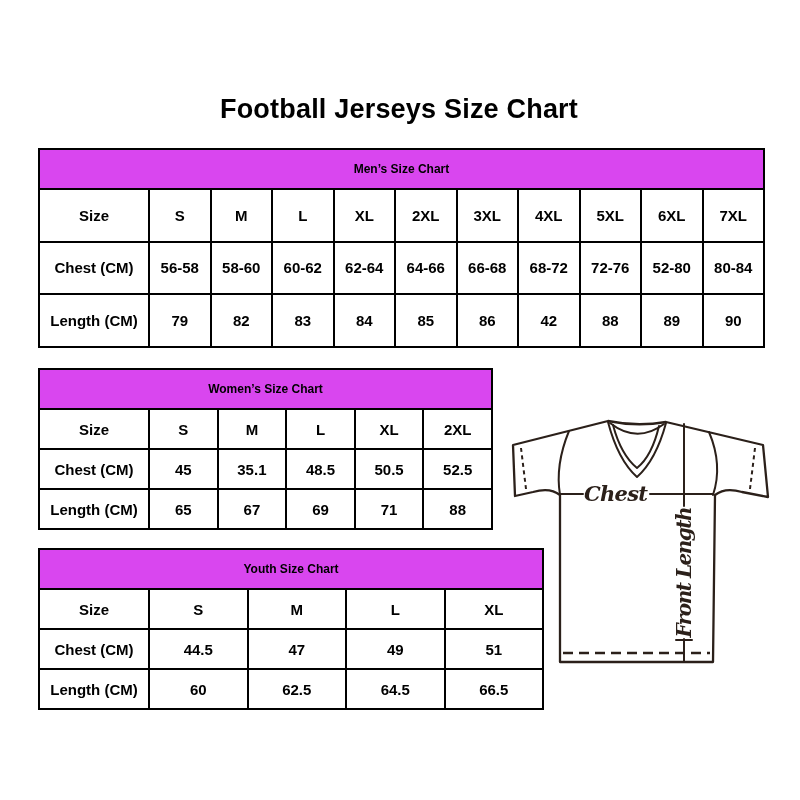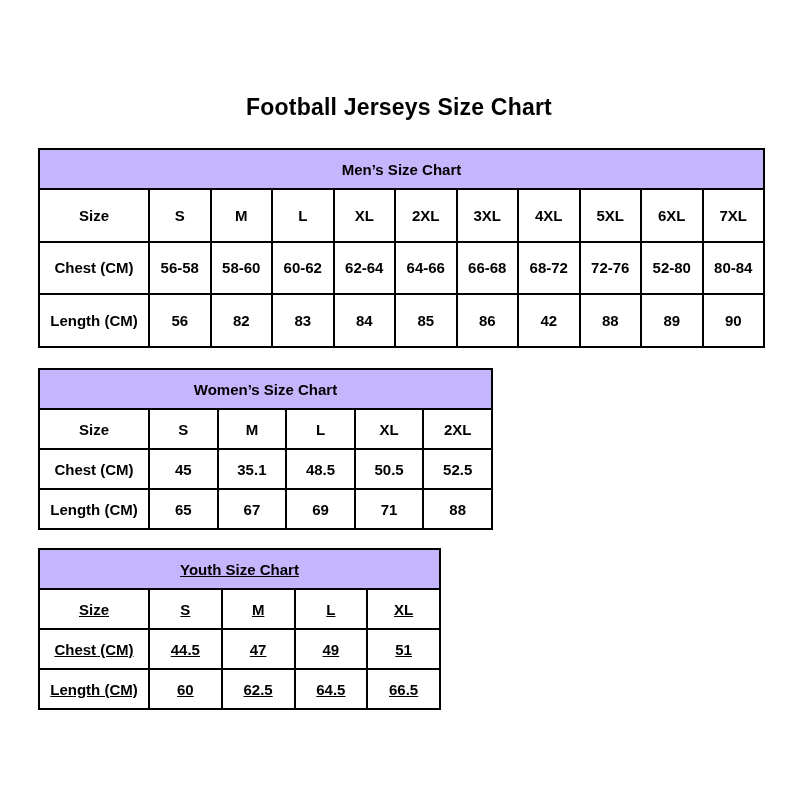--- a/index.html
+++ b/index.html
@@ -2,37 +2,37 @@
 <html><head>
 <meta charset="utf-8">
 <style>
   html,body{margin:0;padding:0;background:#ffffff;}
   .page{
     position:relative;width:800px;height:800px;background:#ffffff;overflow:hidden;
     font-family:"Liberation Sans",sans-serif;color:#000;
   }
   .title{
     position:absolute;left:38px;top:94px;width:722px;margin:0;
-    text-align:center;font-size:23px;font-weight:bold;letter-spacing:0.2px;
+    text-align:center;font-size:27px;font-weight:bold;letter-spacing:0.2px;
   }
   .tblwrap{position:absolute;}
   .tbl-mens{left:38px;top:148px;width:727px;height:200px;}
   .tbl-womens{left:38px;top:368px;width:455px;height:160px;}
-  .tbl-youth{left:38px;top:548px;width:403px;height:160px;text-decoration:underline;}
+  .tbl-youth{left:38px;top:548px;width:506px;height:160px;}
   table{
     border-collapse:collapse;table-layout:fixed;width:100%;height:100%;
   }
   th,td{
     border:2px solid #000;padding:0;margin:0;
     text-align:center;vertical-align:middle;
     font-weight:bold;font-size:15px;line-height:1;
     overflow:hidden;white-space:nowrap;
   }
   tr{height:40px;}
-  th.tbl-title{background:#c4b5fd;font-size:15px;}
+  th.tbl-title{background:#d946ef;font-size:12px;}
   col.c0{width:110px;}
   .jersey{position:absolute;left:505px;top:400px;width:275px;height:270px;margin:0;}
   .jersey svg{display:block;width:100%;height:100%;}
   .jline{fill:none;stroke:#2b201a;stroke-width:2.3;stroke-linejoin:round;stroke-linecap:round;}
   .jthin{fill:none;stroke:#2b201a;stroke-width:2;stroke-linejoin:round;stroke-linecap:round;}
   .jdash{fill:none;stroke:#2b201a;stroke-width:2;stroke-dasharray:4 3.5;}
   .jhemdash{fill:none;stroke:#2b201a;stroke-width:2.4;stroke-dasharray:10 6;}
   .jtext{
     font-family:"DejaVu Serif",serif;font-style:italic;font-weight:bold;
     fill:#2b201a;
@@ -87,21 +87,21 @@
             <td>62-64</td>
             <td>64-66</td>
             <td>66-68</td>
             <td>68-72</td>
             <td>72-76</td>
             <td>52-80</td>
             <td>80-84</td>
           </tr>
           <tr>
             <td>Length (CM)</td>
-            <td>56</td>
+            <td>79</td>
             <td>82</td>
             <td>83</td>
             <td>84</td>
             <td>85</td>
             <td>86</td>
             <td>42</td>
             <td>88</td>
             <td>89</td>
             <td>90</td>
           </tr>
@@ -186,14 +186,38 @@
             <td>Length (CM)</td>
             <td>60</td>
             <td>62.5</td>
             <td>64.5</td>
             <td>66.5</td>
           </tr>
         </tbody>
     </table>
   </section>
 
+  <figure class="jersey">
+    <svg viewBox="0 0 275 270">
+
+      <path class="jline" d="M8,45 L103,21 Q132,27 161,22 L258,45 L263,97 L237,92 Q220,87 210,95 L208,262 L55,262 L55,95 Q45,87 28,92 L10,96 Z"></path>
+
+      <path class="jthin" d="M64,31 Q50,65 55,95"></path>
+      <path class="jthin" d="M204,32 Q218,65 208,95"></path>
+
+      <path class="jthin" d="M105,23 Q132,44 159,24"></path>
+      <path class="jthin" d="M103,22 Q113,60 132,77 Q151,60 161,23"></path>
+      <path class="jthin" d="M108,25 Q116,55 132,68 Q147,56 154,26"></path>
+
+      <path class="jdash" d="M16,48 L21,89"></path>
+      <path class="jdash" d="M250,48 L245,89"></path>
+
+      <path class="jthin" d="M55,94 L78,94 M145,94 L208,94"></path>
+      <text class="jtext" x="111" y="101" font-size="21" text-anchor="middle" textLength="64">Chest</text>
+
+      <path class="jthin" d="M179,24 L179,106 M179,239 L179,262 M171,240 L187,240"></path>
+      <text class="jtext" x="179" y="172" font-size="20" text-anchor="middle" transform="rotate(-90 179 172)" textLength="131" dominant-baseline="central">Front Length</text>
+
+      <path class="jhemdash" d="M58,253 L205,253"></path>
+    </svg>
+  </figure>
 
 </div>
 
 </body></html>

